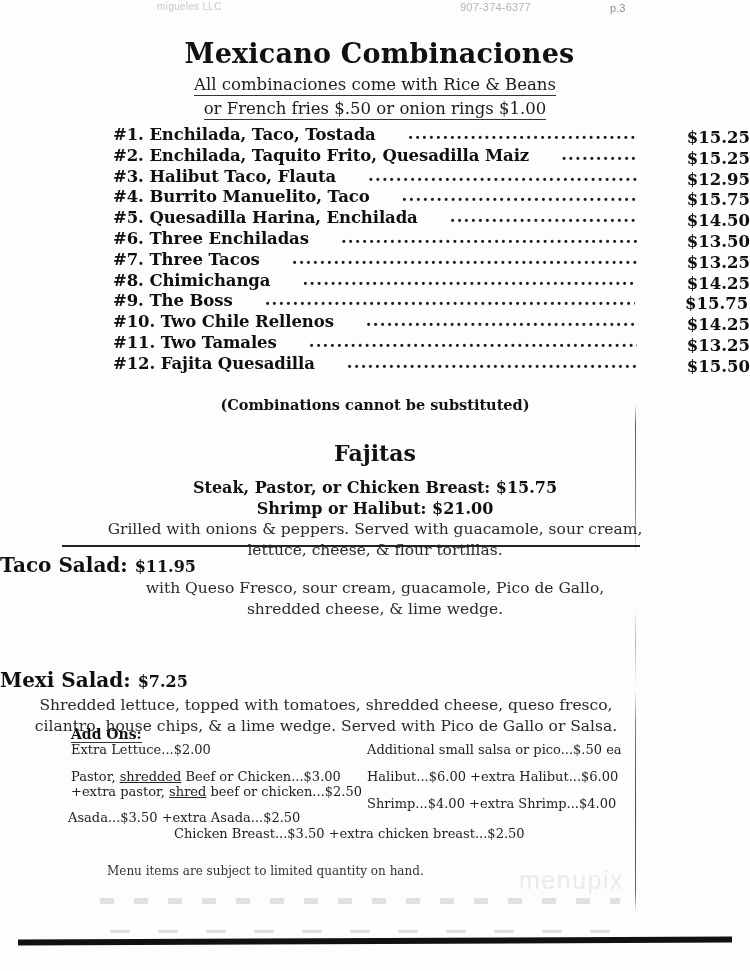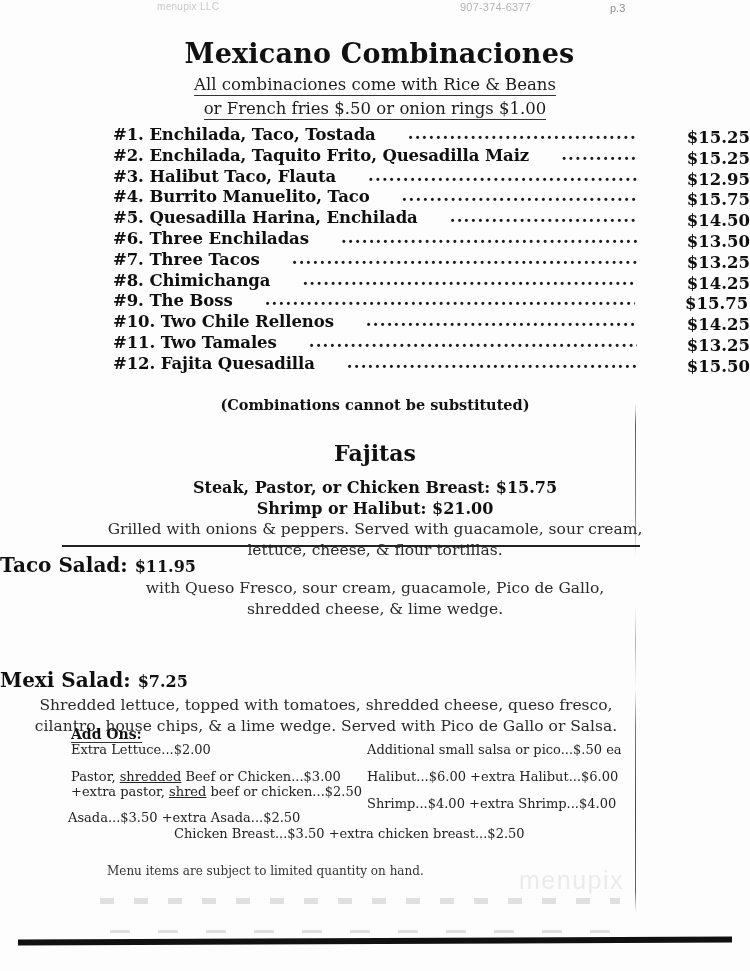--- a/index.html
+++ b/index.html
@@ -287,21 +287,21 @@
       rgba(150,150,150,.3) 0px, rgba(150,150,150,.3) 20px,
       rgba(255,255,255,0) 20px, rgba(255,255,255,0) 48px);
   }
 </style>
 </head>
 <body>
 
 <div class="page">
 
   <div class="fax-header">
-    <div class="fax-left">menupix LLC</div>
+    <div class="fax-left">migueles LLC</div>
     <div class="fax-mid">907-374-6377</div>
     <div class="fax-right">p.3</div>
   </div>
 
   <div class="content">
 
     <h1 class="title">Mexicano Combinaciones</h1>
     <div class="subtitle">
       <span>All combinaciones come with Rice &amp; Beans</span>
     </div>

